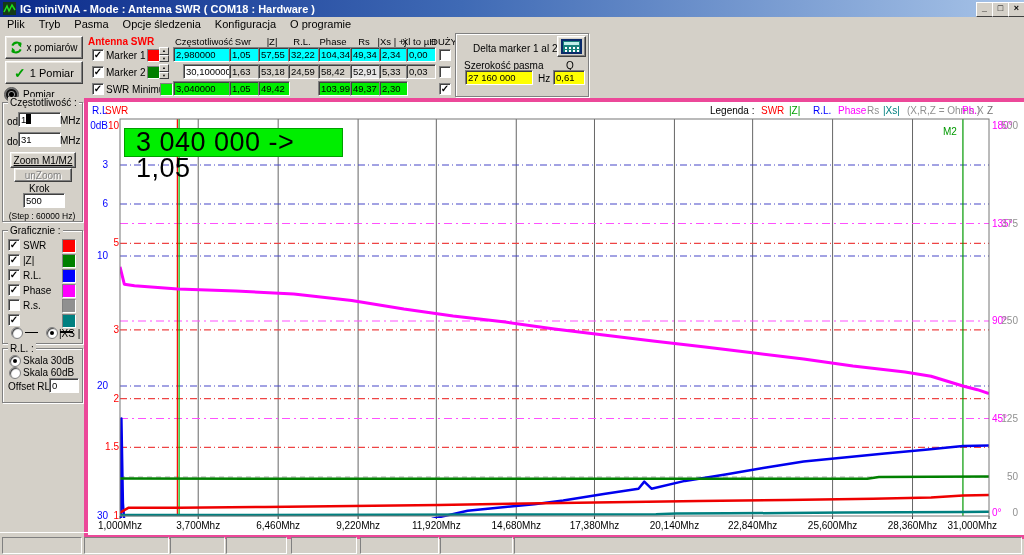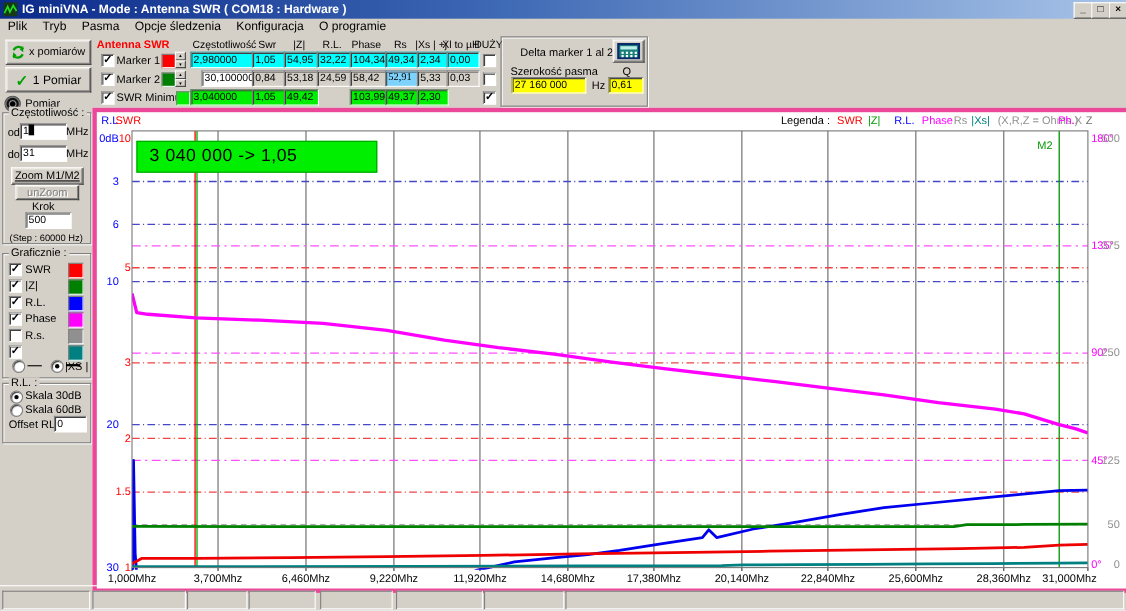--- a/index.html
+++ b/index.html
@@ -34,21 +34,21 @@
   .group>legend{position:absolute;top:-6px;left:5px;background:#d4d0c8;padding:0 2px;font-size:10px;}
   .colorbox{position:absolute;width:11px;height:11px;border-top:1px solid #808080;border-left:1px solid #808080;
     border-right:1px solid #fff;border-bottom:1px solid #fff;}
   .spin{position:absolute;width:10px;height:15px;display:flex;flex-direction:column;}
   .spin div{flex:1;background:#d4d0c8;border:1px solid;border-color:#fff #404040 #404040 #fff;
     font-size:4px;line-height:5px;text-align:center;color:#000;}
   label,span{white-space:nowrap;text-align:center;}
   
   #chart-panel{left:84px;top:98px;width:937px;height:433px;background:#fff;border:4px solid #ec4899;}
   #annotation{left:36px;top:26px;width:206px;height:27px;background:#00ee00;border:1px solid #00a000;
-    font-size:16px;line-height:26px;padding-left:11px;letter-spacing:.5px;}
+    font-size:27px;line-height:26px;padding-left:11px;letter-spacing:.5px;}
   .legend-item{position:absolute;top:3px;font-size:10px;}
   #statusbar{left:0;top:532px;width:1024px;height:23px;border-top:1px solid #fff;}
   .status-seg{position:absolute;top:4px;height:15px;background:#d4d0c8;
     border-top:1px solid #808080;border-left:1px solid #808080;border-right:1px solid #fff;border-bottom:1px solid #fff;}
   .disabled{color:#808080;text-shadow:1px 1px 0 #fff;}
 </style>
 </head>
 <body>
 
 <div class="abs" id="titlebar">
@@ -105,40 +105,40 @@
 <div id="marker-rows">
     <div class="cb" style="left: 92px; top: 49px;">✓</div>
     <span style="position: absolute; left: 106px; top: 50px; font-size: 10px;">Marker 1</span>
     <div class="colorbox" style="left: 147px; top: 49px; background: rgb(255, 0, 0);"></div>
     <div class="spin" style="left: 159px; top: 47px;">
       <div>▲</div>
       <div>▼</div>
     </div>
     <div class=" field" style="left: 173px; top: 47px; width: 54px; height: 13px; background: rgb(0, 255, 255);">2,980000</div>
     <div class=" field" style="left: 229px; top: 47px; width: 27px; height: 13px; background: rgb(0, 255, 255);">1,05</div>
-    <div class=" field" style="left: 258px; top: 47px; width: 28px; height: 13px; background: rgb(0, 255, 255);">54,95</div>
+    <div class=" field" style="left: 258px; top: 47px; width: 28px; height: 13px; background: rgb(0, 255, 255);">57,55</div>
     <div class=" field" style="left: 288px; top: 47px; width: 28px; height: 13px; background: rgb(0, 255, 255);">32,22</div>
     <div class=" field" style="left: 318px; top: 47px; width: 30px; height: 13px; background: rgb(0, 255, 255);">104,34</div>
     <div class=" field" style="left: 350px; top: 47px; width: 27px; height: 13px; background: rgb(0, 255, 255);">49,34</div>
     <div class=" field" style="left: 379px; top: 47px; width: 25px; height: 13px; background: rgb(0, 255, 255);">2,34</div>
     <div class=" field" style="left: 406px; top: 47px; width: 26px; height: 13px; background: rgb(0, 255, 255);">0,00</div>
     <div class="cb" style="left: 439px; top: 49px;"></div>
     <div class="cb" style="left: 92px; top: 66px;">✓</div>
     <span style="position: absolute; left: 106px; top: 67px; font-size: 10px;">Marker 2</span>
     <div class="colorbox" style="left: 147px; top: 66px; background: rgb(0, 128, 0);"></div>
     <div class="spin" style="left: 159px; top: 64px;">
       <div>▲</div>
       <div>▼</div>
     </div>
     <div class=" field" style="left: 183px; top: 64px; width: 54px; height: 13px; background: #ffffff;">30,100000</div>
-    <div class=" field" style="left: 229px; top: 64px; width: 27px; height: 13px; background: rgb(212, 208, 200);">0,84</div>
+    <div class=" field" style="left: 229px; top: 64px; width: 27px; height: 13px; background: rgb(212, 208, 200);">1,63</div>
     <div class=" field" style="left: 258px; top: 64px; width: 28px; height: 13px; background: rgb(212, 208, 200);">53,18</div>
     <div class=" field" style="left: 288px; top: 64px; width: 28px; height: 13px; background: rgb(212, 208, 200);">24,59</div>
     <div class=" field" style="left: 318px; top: 64px; width: 30px; height: 13px; background: rgb(212, 208, 200);">58,42</div>
-    <div class=" field" style="left: 350px; top: 64px; width: 27px; height: 13px; background: #7dd3fc; font-family: Liberation Serif, serif;">52,91</div>
+    <div class=" field" style="left: 350px; top: 64px; width: 27px; height: 13px; background: #e5e5e5;">52,91</div>
     <div class=" field" style="left: 379px; top: 64px; width: 25px; height: 13px; background: rgb(212, 208, 200);">5,33</div>
     <div class=" field" style="left: 406px; top: 64px; width: 26px; height: 13px; background: rgb(212, 208, 200);">0,03</div>
     <div class="cb" style="left: 439px; top: 66px;"></div>
     <div class="cb" style="left: 92px; top: 83px;">✓</div>
     <span style="position: absolute; left: 106px; top: 84px; font-size: 10px;">SWR Minimu</span>
     <div class="colorbox" style="left: 160px; top: 83px; background: rgb(0, 238, 0);"></div>
     <div class=" field" style="left: 173px; top: 81px; width: 54px; height: 13px; background: rgb(0, 238, 0);">3,040000</div>
     <div class=" field" style="left: 229px; top: 81px; width: 27px; height: 13px; background: rgb(0, 238, 0);">1,05</div>
     <div class=" field" style="left: 258px; top: 81px; width: 28px; height: 13px; background: rgb(0, 238, 0);">49,42</div>
     <div class=" field" style="left: 288px; top: 81px; width: 28px; height: 13px; background: #3b82f6; margin-top: 20px;">32,39</div>

